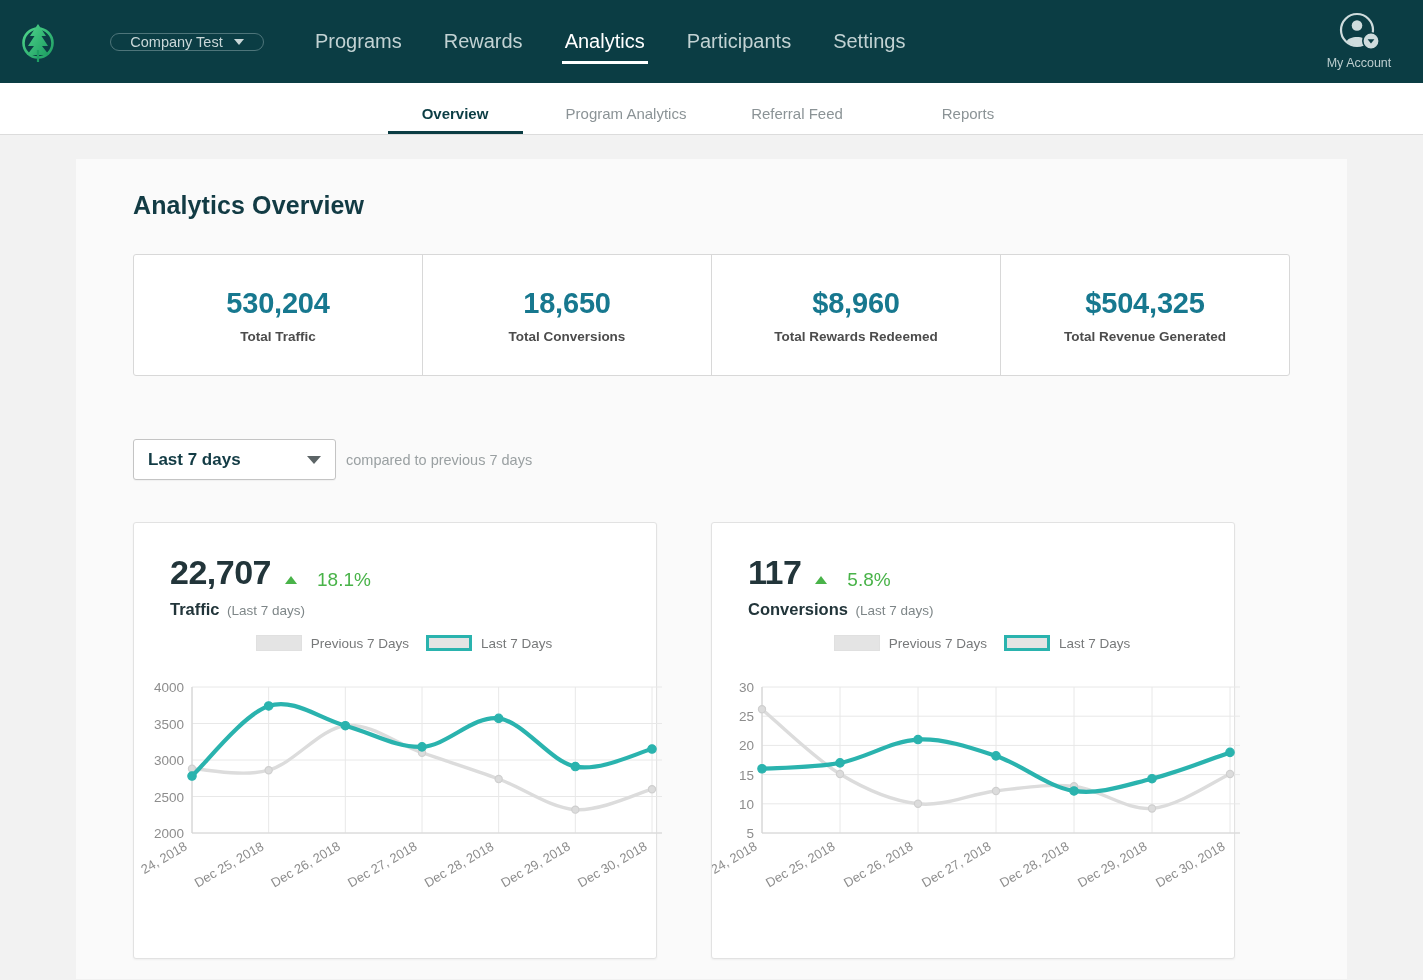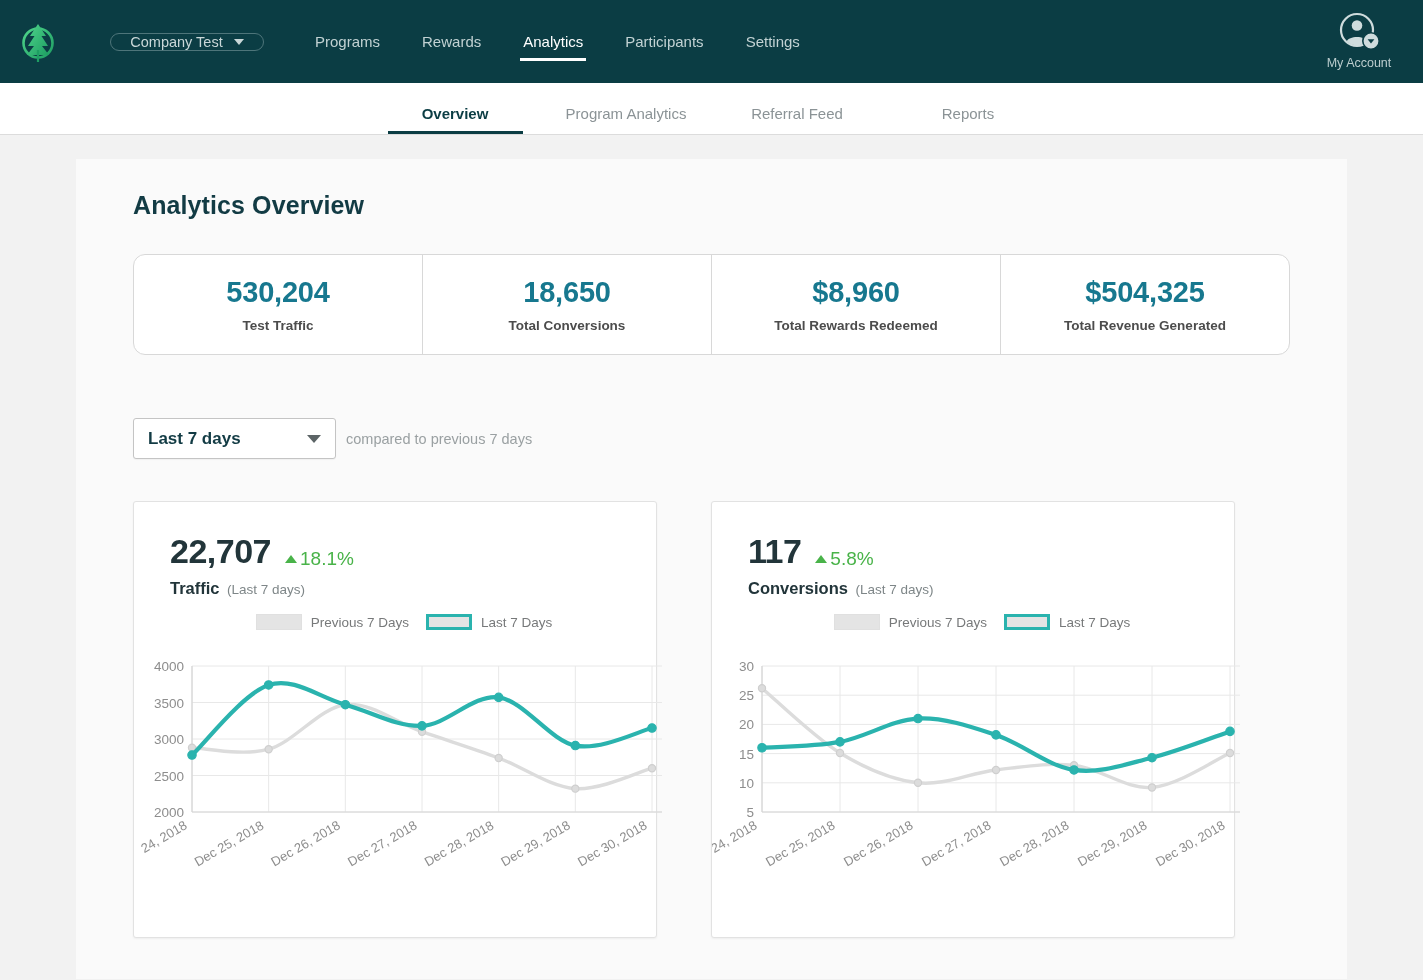--- a/index.html
+++ b/index.html
@@ -48,21 +48,21 @@
     border-top: 6px solid #c9d7d8;
   }
   .navlinks {
     display: flex;
     align-items: center;
     margin-left: 30px;
     gap: 0px;
   }
   .navlink {
     color: #c2d2d3;
-    font-size: 15px;
+    font-size: 20px;
     padding: 6px 21px 7px 21px;
     text-decoration: none;
     cursor: pointer;
     position: relative;
     white-space: nowrap;
   }
   .navlink.active {
     color: #ffffff;
   }
   .navlink.active::after {
@@ -137,22 +137,22 @@
     font-weight: bold;
     letter-spacing: .1px;
     margin-bottom: 34px;
   }
 
   
   .stats {
     display: flex;
     background: #ffffff;
     border: 1px solid #d8d8d8;
-    border-radius: 12px;
-    height: 101px;
+    border-radius: 3px;
+    height: 122px;
   }
   .stat {
     flex: 1;
     display: flex;
     flex-direction: column;
     align-items: center;
     justify-content: center;
     border-right: 1px solid #d8d8d8;
   }
   .stat:last-child { border-right: none; }
@@ -224,21 +224,21 @@
   .metric-row { display: flex; align-items: baseline; gap: 14px; }
   .metric-value {
     font-size: 34px;
     color: #22353a;
     font-weight: bold;
     letter-spacing: -.5px;
   }
   .delta {
     display: flex;
     align-items: center;
-    gap: 3px;
+    gap: 20px;
     font-size: 19px;
     color: #49b349;
   }
   .tri-up {
     width: 0; height: 0;
     border-left: 6px solid transparent;
     border-right: 6px solid transparent;
     border-bottom: 8px solid #49b349;
   }
   .metric-sub { margin-top: 8px; }
@@ -324,21 +324,21 @@
 </div>
 
 <div class="page">
   <div class="panel">
 
     <div class="page-title">Analytics Overview</div>
 
     <div class="stats">
       <div class="stat">
         <div class="stat-value">530,204</div>
-        <div class="stat-label">Test Traffic</div>
+        <div class="stat-label">Total Traffic</div>
       </div>
       <div class="stat">
         <div class="stat-value">18,650</div>
         <div class="stat-label">Total Conversions</div>
       </div>
       <div class="stat">
         <div class="stat-value">$8,960</div>
         <div class="stat-label">Total Rewards Redeemed</div>
       </div>
       <div class="stat">

